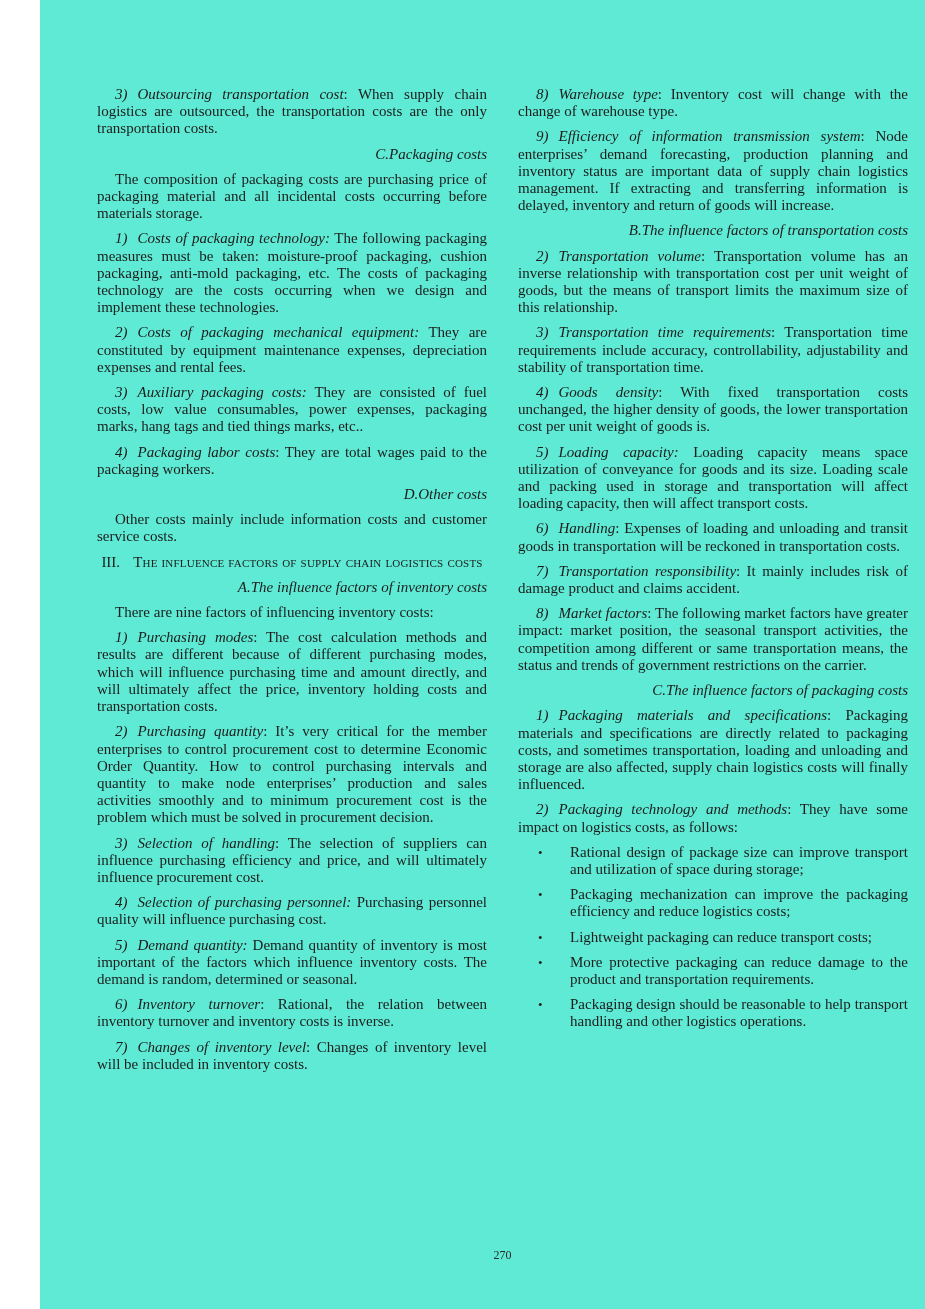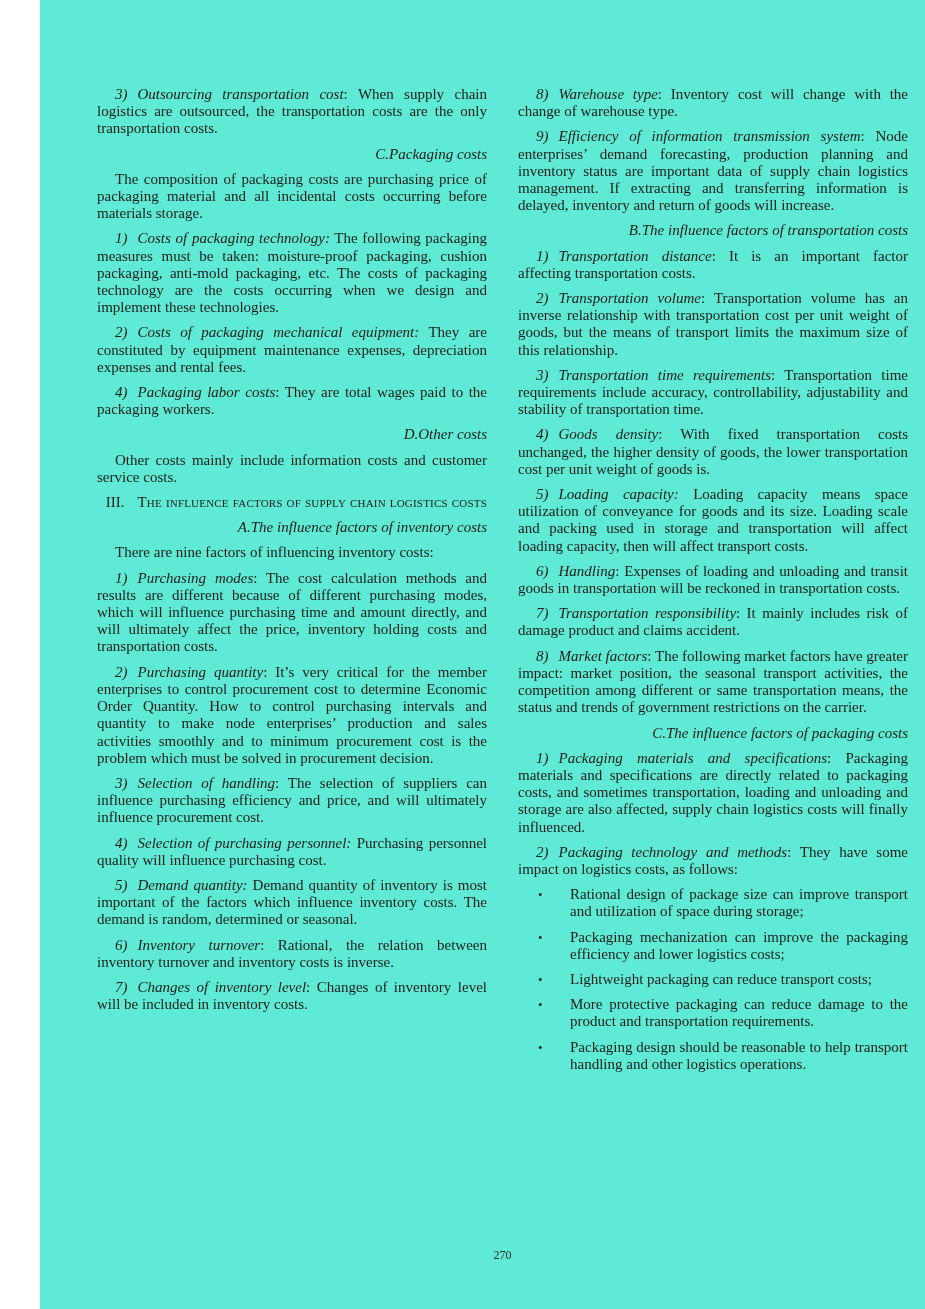--- a/index.html
+++ b/index.html
@@ -25,21 +25,21 @@
     width: 390px;
     font-size: 15px;
     line-height: 17.2px;
   }
   .column p, .column .bullet-item { margin: 0 0 8px 0; }
   .para, .item { text-align: justify; text-indent: 18px; }
   .item-num { margin-right: 10px; }
   .item-num, .item-title { font-style: italic; }
   .subheading { font-style: italic; text-align: right; margin-top: 1px; }
   .sub-letter { display: inline-block; width: 40px; font-style: italic; }
-  .section-heading { text-align: right; margin: 11px 0 9px 0; }
+  .section-heading { text-align: center; margin: 11px 0 9px 0; }
   .section-num { margin-right: 13px; }
   .section-title { font-variant: small-caps; letter-spacing: 0.2px; }
   .bullet-item { display: flex; padding-left: 20px; text-align: justify; }
   .bullet-glyph { flex: none; width: 32px; font-size: 13px; }
   .bullet-text { flex: 1; text-align: justify; }
   .footer {
     position: absolute;
     top: 1248px;
     left: 0;
     width: 100%;
@@ -52,56 +52,56 @@
 <body>
 
 <div class="page">
   <div class="columns">
     <div class="column" id="col-left">
         <p class="item"><i class="item-num">3)</i><i class="item-title">Outsourcing transportation cost</i><span class="item-text">: When supply chain logistics are outsourced, the transportation costs are the only transportation costs.</span></p>
         <p class="subheading"><span class="sub-letter">C.</span><span class="sub-title">Packaging costs</span></p>
         <p class="para">The composition of packaging costs are purchasing price of packaging material and all incidental costs occurring before materials storage.</p>
         <p class="item"><i class="item-num">1)</i><i class="item-title">Costs of packaging technology:</i><span class="item-text"> The following packaging measures must be taken: moisture-proof packaging, cushion packaging, anti-mold packaging, etc. The costs of packaging technology are the costs occurring when we design and implement these technologies.</span></p>
         <p class="item"><i class="item-num">2)</i><i class="item-title">Costs of packaging mechanical equipment:</i><span class="item-text"> They are constituted by equipment maintenance expenses, depreciation expenses and rental fees.</span></p>
+        <p class="item"><i class="item-num">3)</i><i class="item-title">Auxiliary packaging costs:</i><span class="item-text"> They are consisted of fuel costs, low value consumables, power expenses, packaging marks, hang tags and tied things marks, etc..</span></p>
         <p class="item"><i class="item-num">4)</i><i class="item-title">Packaging labor costs</i><span class="item-text">: They are total wages paid to the packaging workers.</span></p>
         <p class="subheading"><span class="sub-letter">D.</span><span class="sub-title">Other costs</span></p>
         <p class="para">Other costs mainly include information costs and customer service costs.</p>
         <p class="section-heading"><span class="section-num">III.</span><span class="section-title">The influence factors of supply chain logistics costs</span></p>
         <p class="subheading"><span class="sub-letter">A.</span><span class="sub-title">The influence factors of inventory costs</span></p>
         <p class="para">There are nine factors of influencing inventory costs:</p>
         <p class="item"><i class="item-num">1)</i><i class="item-title">Purchasing modes</i><span class="item-text">: The cost calculation methods and results are different because of different purchasing modes, which will influence purchasing time and amount directly, and will ultimately affect the price, inventory holding costs and transportation costs.</span></p>
         <p class="item"><i class="item-num">2)</i><i class="item-title">Purchasing quantity</i><span class="item-text">: It’s very critical for the member enterprises to control procurement cost to determine Economic Order Quantity. How to control purchasing intervals and quantity to make node enterprises’ production and sales activities smoothly and to minimum procurement cost is the problem which must be solved in procurement decision.</span></p>
         <p class="item"><i class="item-num">3)</i><i class="item-title">Selection of handling</i><span class="item-text">: The selection of suppliers can influence purchasing efficiency and price, and will ultimately influence procurement cost.</span></p>
         <p class="item"><i class="item-num">4)</i><i class="item-title">Selection of purchasing personnel:</i><span class="item-text"> Purchasing personnel quality will influence purchasing cost.</span></p>
         <p class="item"><i class="item-num">5)</i><i class="item-title">Demand quantity:</i><span class="item-text"> Demand quantity of inventory is most important of the factors which influence inventory costs. The demand is random, determined or seasonal.</span></p>
         <p class="item"><i class="item-num">6)</i><i class="item-title">Inventory turnover</i><span class="item-text">: Rational, the relation between inventory turnover and inventory costs is inverse.</span></p>
         <p class="item"><i class="item-num">7)</i><i class="item-title">Changes of inventory level</i><span class="item-text">: Changes of inventory level will be included in inventory costs.</span></p>
       </div>
     <div class="column" id="col-right">
         <p class="item"><i class="item-num">8)</i><i class="item-title">Warehouse type</i><span class="item-text">: Inventory cost will change with the change of warehouse type.</span></p>
         <p class="item"><i class="item-num">9)</i><i class="item-title">Efficiency of information transmission system</i><span class="item-text">: Node enterprises’ demand forecasting, production planning and inventory status are important data of supply chain logistics management. If extracting and transferring information is delayed, inventory and return of goods will increase.</span></p>
         <p class="subheading"><span class="sub-letter">B.</span><span class="sub-title">The influence factors of transportation costs</span></p>
-        <p class="item"><i class="item-num">1)</i><i class="item-title">Transportation distance</i><span class="item-text">: It is an important factor affecting transportation costs.</span></p>
         <p class="item"><i class="item-num">2)</i><i class="item-title">Transportation volume</i><span class="item-text">: Transportation volume has an inverse relationship with transportation cost per unit weight of goods, but the means of transport limits the maximum size of this relationship.</span></p>
         <p class="item"><i class="item-num">3)</i><i class="item-title">Transportation time requirements</i><span class="item-text">: Transportation time requirements include accuracy, controllability, adjustability and stability of transportation time.</span></p>
         <p class="item"><i class="item-num">4)</i><i class="item-title">Goods density</i><span class="item-text">: With fixed transportation costs unchanged, the higher density of goods, the lower transportation cost per unit weight of goods is.</span></p>
         <p class="item"><i class="item-num">5)</i><i class="item-title">Loading capacity:</i><span class="item-text"> Loading capacity means space utilization of conveyance for goods and its size. Loading scale and packing used in storage and transportation will affect loading capacity, then will affect transport costs.</span></p>
         <p class="item"><i class="item-num">6)</i><i class="item-title">Handling</i><span class="item-text">: Expenses of loading and unloading and transit goods in transportation will be reckoned in transportation costs.</span></p>
         <p class="item"><i class="item-num">7)</i><i class="item-title">Transportation responsibility</i><span class="item-text">: It mainly includes risk of damage product and claims accident.</span></p>
         <p class="item"><i class="item-num">8)</i><i class="item-title">Market factors</i><span class="item-text">: The following market factors have greater impact: market position, the seasonal transport activities, the competition among different or same transportation means, the status and trends of government restrictions on the carrier.</span></p>
         <p class="subheading"><span class="sub-letter">C.</span><span class="sub-title">The influence factors of packaging costs</span></p>
         <p class="item"><i class="item-num">1)</i><i class="item-title">Packaging materials and specifications</i><span class="item-text">: Packaging materials and specifications are directly related to packaging costs, and sometimes transportation, loading and unloading and storage are also affected, supply chain logistics costs will finally influenced.</span></p>
         <p class="item"><i class="item-num">2)</i><i class="item-title">Packaging technology and methods</i><span class="item-text">: They have some impact on logistics costs, as follows:</span></p>
         <div class="bullet-item">
           <span class="bullet-glyph">•</span>
           <span class="bullet-text">Rational design of package size can improve transport and utilization of space during storage;</span>
         </div>
         <div class="bullet-item">
           <span class="bullet-glyph">•</span>
-          <span class="bullet-text">Packaging mechanization can improve the packaging efficiency and lower logistics costs;</span>
+          <span class="bullet-text">Packaging mechanization can improve the packaging efficiency and reduce logistics costs;</span>
         </div>
         <div class="bullet-item">
           <span class="bullet-glyph">•</span>
           <span class="bullet-text">Lightweight packaging can reduce transport costs;</span>
         </div>
         <div class="bullet-item">
           <span class="bullet-glyph">•</span>
           <span class="bullet-text">More protective packaging can reduce damage to the product and transportation requirements.</span>
         </div>
         <div class="bullet-item">

